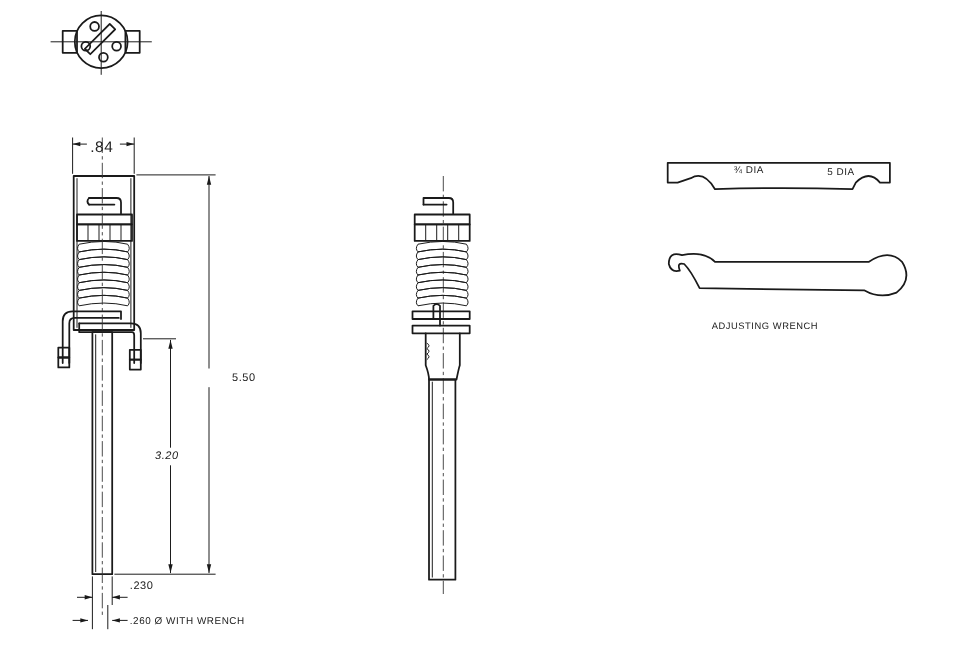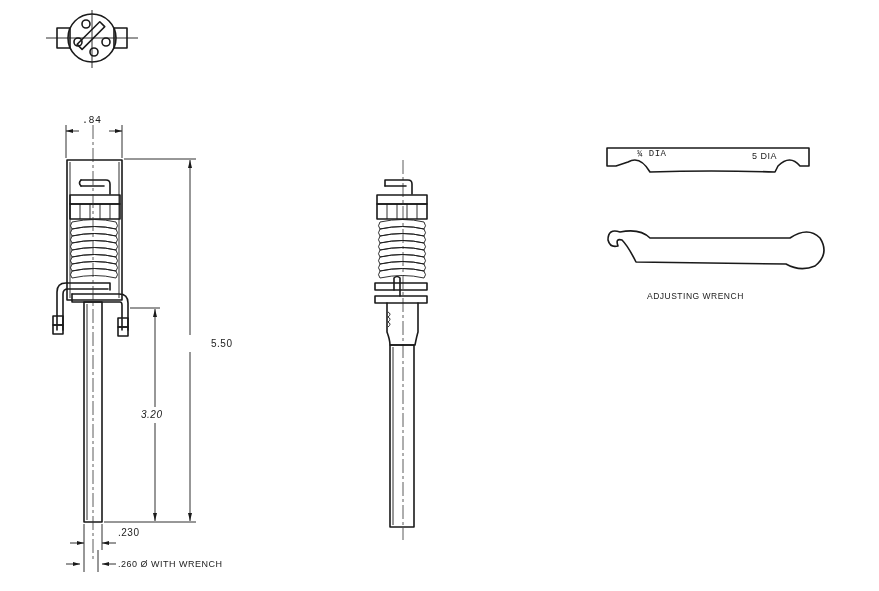--- a/index.html
+++ b/index.html
@@ -131,20 +131,20 @@
     <rect class="ln" x="390" y="345" width="24" height="182"></rect>
     <line class="thin" x1="393" y1="347" x2="393" y2="525"></line>
   </g>
 
   <g>
     <path class="ln" d="M607 148 L809 148 L809 166 L800 166 Q790 154 778 166 L775 172 Q710 170 650 172 Q640 155 628 162 L616 166 L607 166 Z"></path>
     <path class="ln" d="M620 232 Q608 228 608 240 Q610 248 618 246 Q615 238 622 240 Q628 246 636 262 L786 264 Q800 272 815 266 Q830 254 820 238 Q808 226 790 238 L650 238 Q640 228 620 232 Z"></path>
   </g>
 </svg>
 
-<div class="lbl" style="left:82px; top:116px; font-size:10px;font-family:Liberation Mono, monospace;">.84</div>
+<div class="lbl" style="left:82px; top:126px; font-size:14px;">.84</div>
 <div class="lbl" style="left:180px; top:339px;padding-left:31px;">5.50</div>
 <div class="lbl" style="left:141px; top:410px;font-style:italic;">3.20</div>
 <div class="lbl" style="left:118px; top:528px;">.230</div>
 <div class="lbl" style="left:118px; top:560px; font-size:9px;">.260 Ø WITH WRENCH</div>
-<div class="lbl" style="left:637px; top:150px; font-size:9px;font-family:Liberation Mono, monospace;">¾ DIA</div>
+<div class="lbl" style="left:667px; top:150px; font-size:9px;">¾ DIA</div>
 <div class="lbl" style="left:752px; top:152px; font-size:9px;">5 DIA</div>
 <div class="lbl" style="left:647px; top:292px; font-size:8.5px;">ADJUSTING WRENCH</div>
 
 </body></html>

